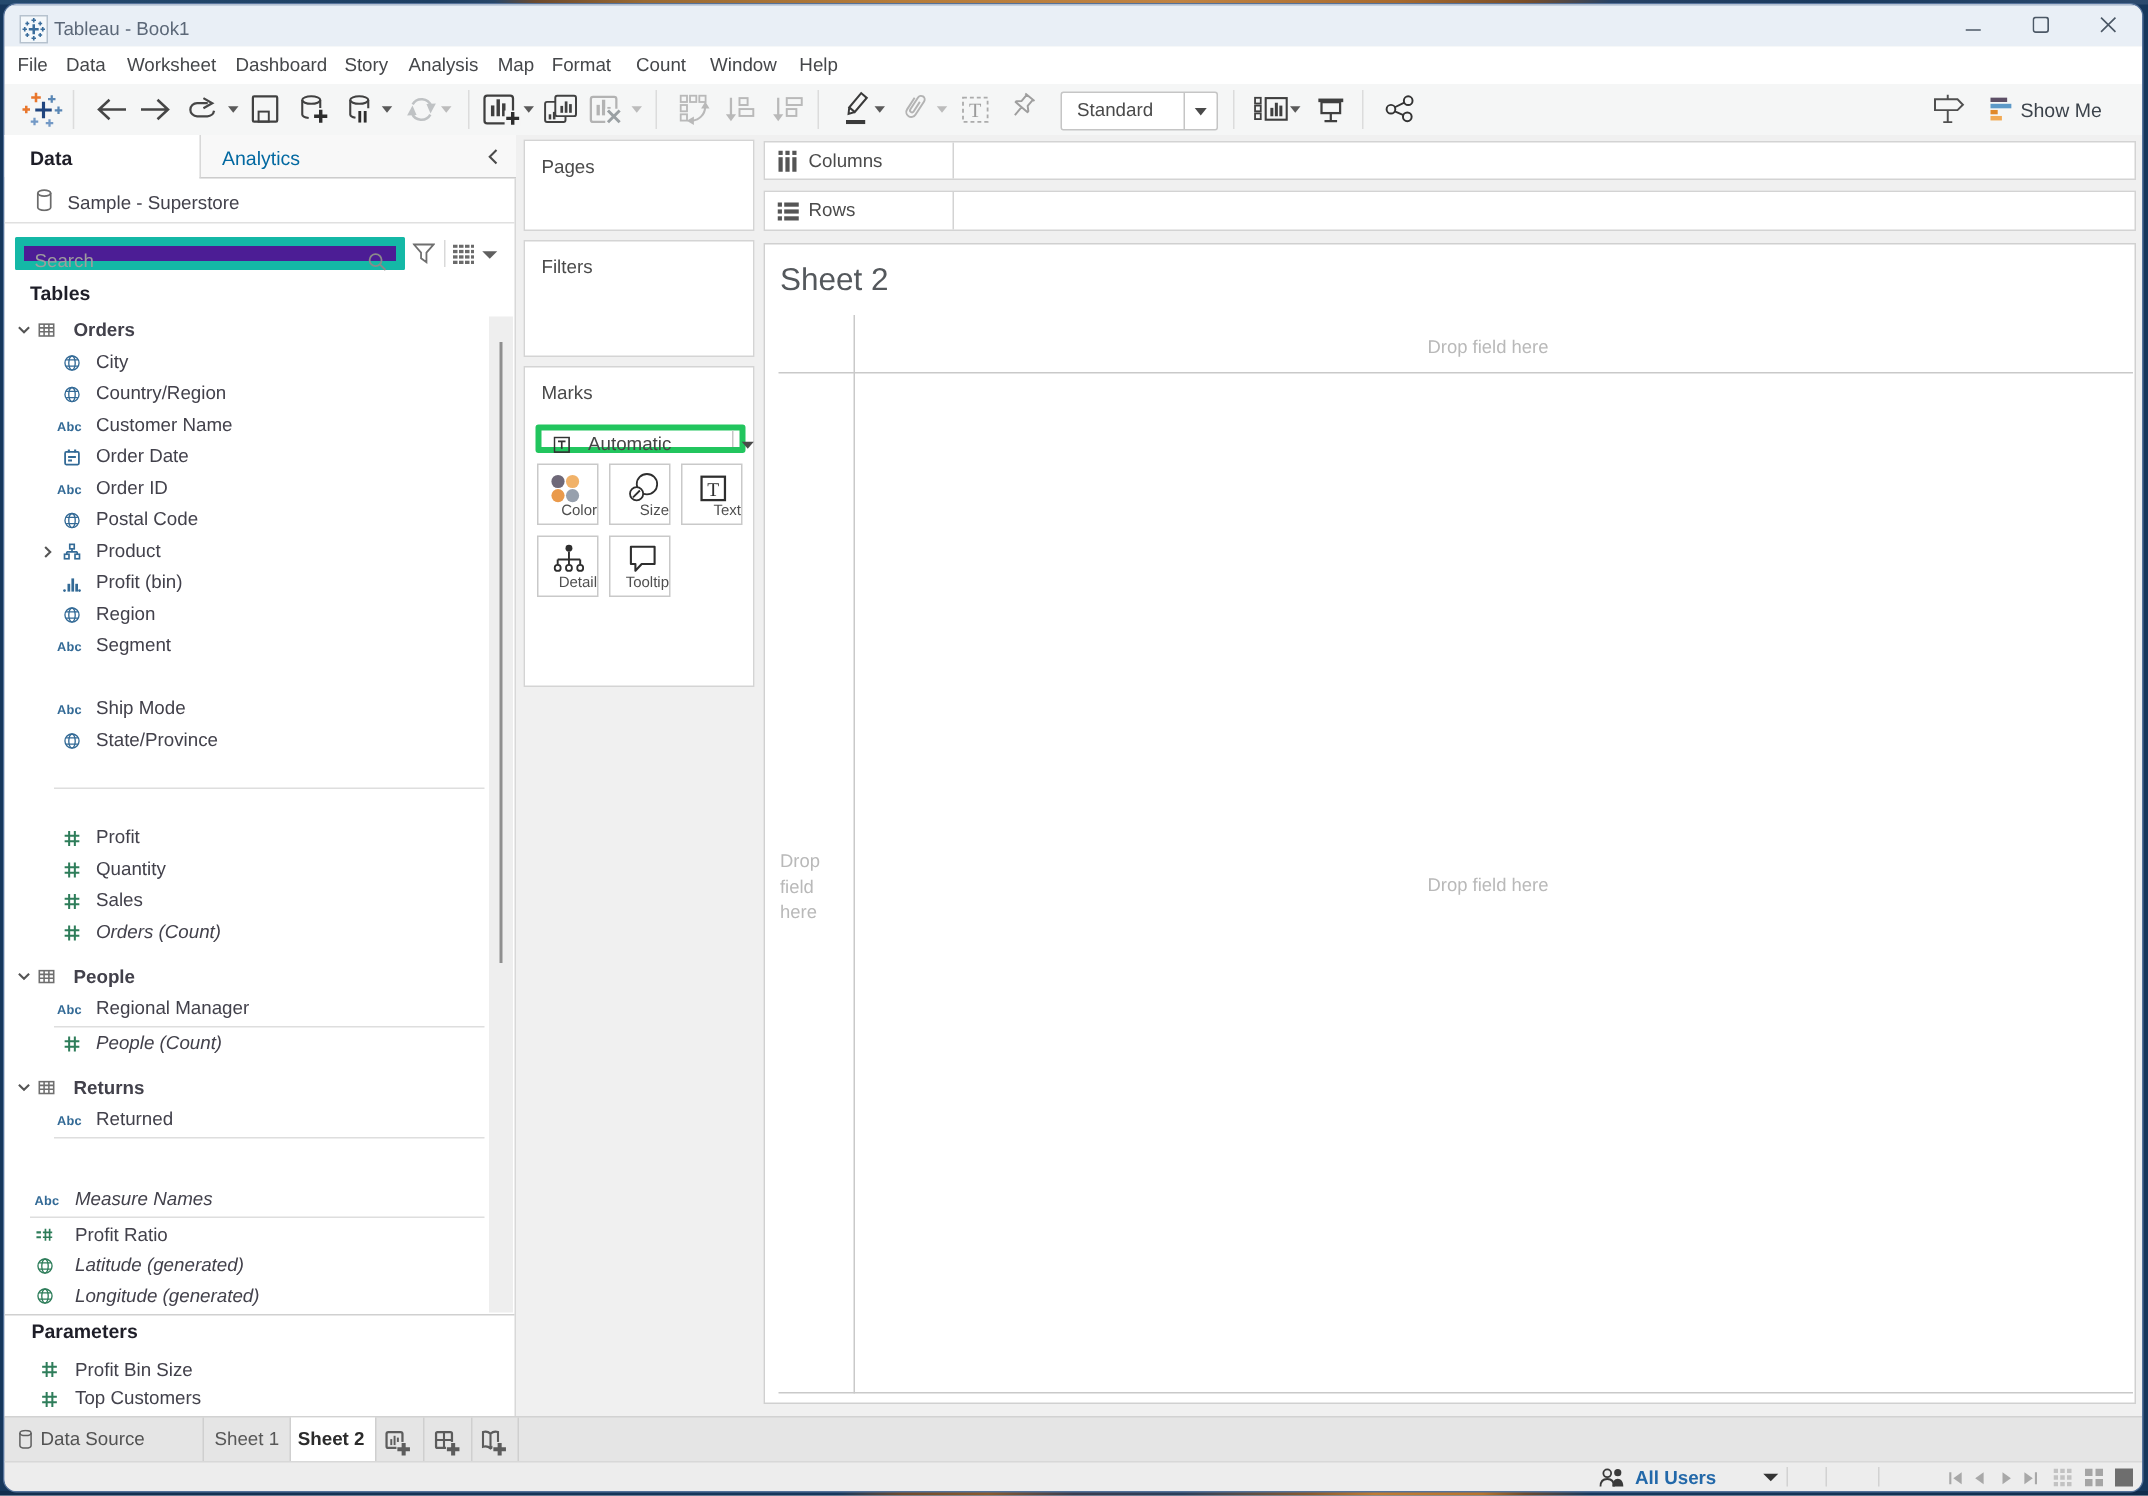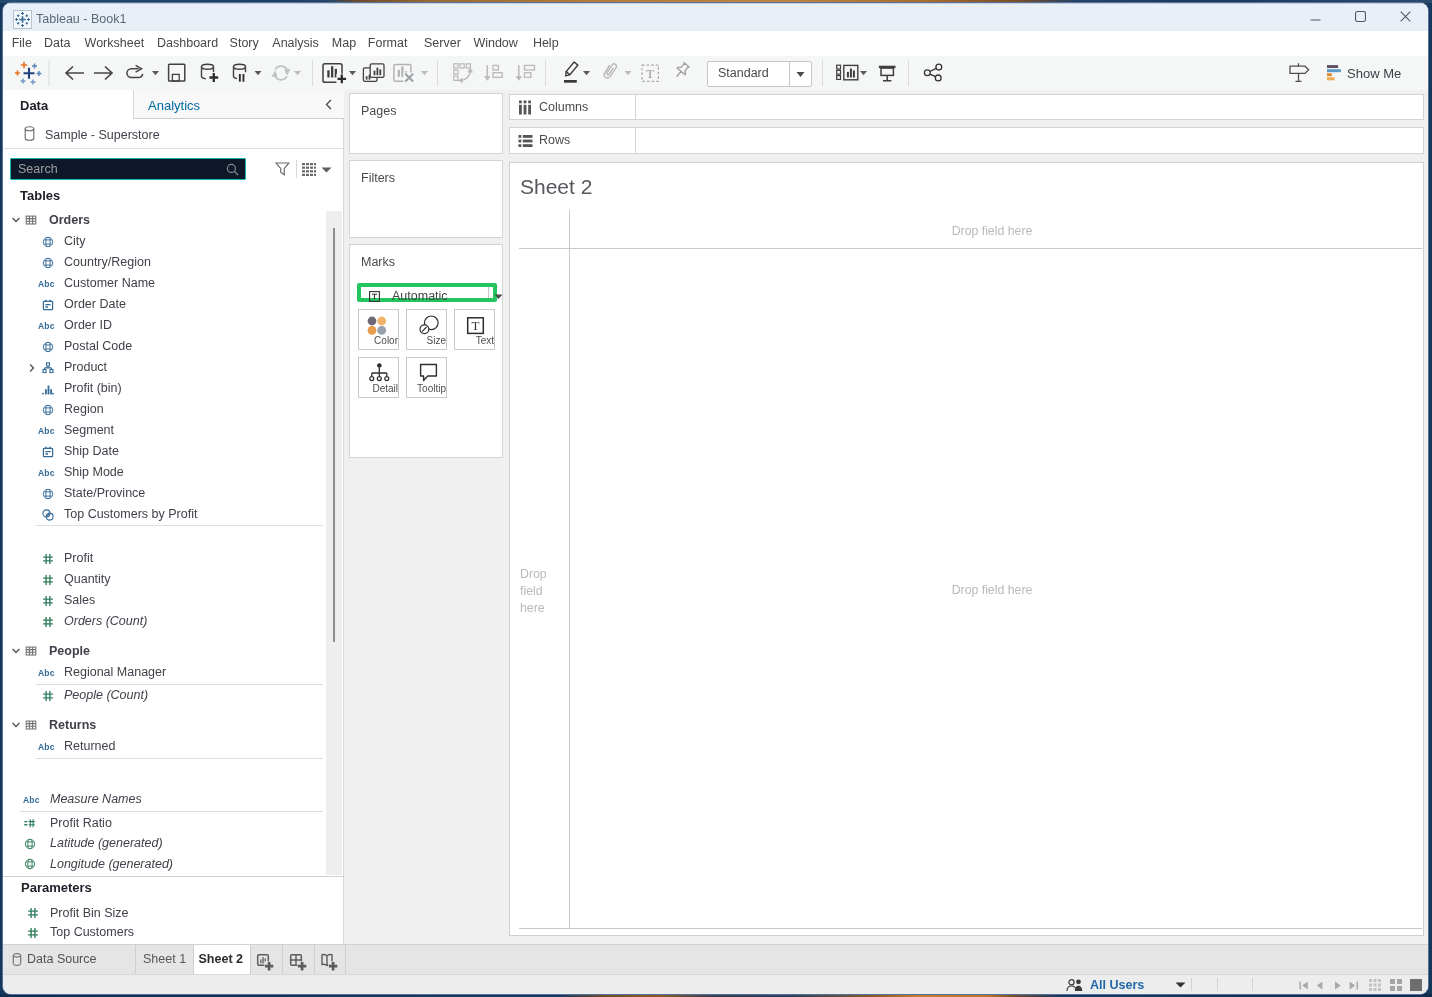--- a/index.html
+++ b/index.html
@@ -141,21 +141,21 @@
   </div>
   <div class="abs" id="menubar">
     <span style="left:8.7px">File</span>
     <span style="left:41px">Data</span>
     <span style="left:81.6px">Worksheet</span>
     <span style="left:154px">Dashboard</span>
     <span style="left:226.6px">Story</span>
     <span style="left:269.3px">Analysis</span>
     <span style="left:328.8px">Map</span>
     <span style="left:364.8px">Format</span>
-    <span style="left:421px">Server</span>
+    <span style="left:421px">Count</span>
     <span style="left:470.4px">Window</span>
     <span style="left:529.9px">Help</span>
   </div>
   <div class="abs" id="toolbar">
     <svg class="abs" style="left:0;top:0" width="1425" height="34" viewBox="0 0 1425 34">
 
       <g fill="none" stroke-linecap="butt">
         <g stroke="#e8762c" stroke-width="1.7">
             <path d="M21 5.8 V12.2 M17.8 9 H24.2"></path>
             <path d="M14.5 14.5 V19.5 M12 17 H17"></path>
@@ -354,21 +354,21 @@
           <span style="position:absolute;left:14px;top:8px;font-size:13px;color:#0369a1">Analytics</span>
         <svg style="position:absolute;right:12px;top:9px" width="7" height="11" viewBox="0 0 7 11">
             <path d="M6 1 L1.5 5.5 L6 10" stroke="#4a4a4a" stroke-width="1.4" fill="none"></path>
           </svg>
       </div>
       <svg class="abs" style="left:21px;top:36px" width="11" height="15" viewBox="0 0 11 15" stroke="#6b6b6b" fill="none">
           <use href="#cyl"></use>
         </svg>
       <span class="abs" style="left:42px;top:37.5px;font-size:12.5px;color:#42414b">Sample - Superstore</span>
       <div class="abs" style="left:0;top:57.5px;width:340px;height:1px;background:#e0e0e0"></div>
-      <div class="abs" id="searchbox" style="left:7px;top:68px;width:236px;height:22px;border:1px solid #14b8a6;border-radius:1px;background:#0f172a;box-sizing:border-box">
+      <div class="abs" id="searchbox" style="left:7px;top:68px;width:260px;height:22px;border:6px solid #14b8a6;border-radius:1px;background:#4c1d95;box-sizing:border-box">
         <span style="position:absolute;left:7px;top:3px;font-size:12.5px;color:#9e9e9e">Search</span>
         <svg style="position:absolute;right:6px;top:4px" width="13" height="13" viewBox="0 0 13 13" stroke="#8a8a8a" fill="none">
             <circle cx="5.4" cy="5.4" r="4" stroke-width="1.2"></circle>
             <path d="M8.4 8.4 L12 12" stroke-width="1.3"></path>
           </svg>
       </div>
       <svg class="abs" style="left:272px;top:72px" width="15" height="14" viewBox="0 0 15 14" stroke="#6f6f6f" fill="none">
           <path d="M1 1 H14 L9.3 6.4 V12.8 L5.7 10.2 V6.4 Z" stroke-width="1.2"></path>
         </svg>
       <div class="abs" style="left:292.5px;top:70px;width:1px;height:18px;background:#d9d9d9"></div>
@@ -455,41 +455,29 @@
       <div class="row" style="top:309px">
           <svg class="fic" style="left:38.5px;top:4.5px" width="12" height="12" viewBox="0 0 12 12" stroke="#336a96" fill="#336a96">
             <use href="#globe"></use>
           </svg>
           <span class="txt" style="left:61px">Region</span>
         </div>
       <div class="row" style="top:330px">
           <span style="position:absolute;left:35px;top:5.5px;font-size:8.5px;font-weight:bold;color:#336a96;letter-spacing:0.2px">Abc</span>
           <span class="txt" style="left:61px">Segment</span>
         </div>
-      <div class="row" style="top:351px">
-          <svg class="fic" style="left:38.5px;top:4.5px" width="12" height="12" viewBox="0 0 12 12" stroke="#336a96" fill="#336a96">
-            <use href="#cal"></use>
-          </svg>
-          <span class="txt" style="left:61px">Ship Date</span>
-        </div>
       <div class="row" style="top:372px">
           <span style="position:absolute;left:35px;top:5.5px;font-size:8.5px;font-weight:bold;color:#336a96;letter-spacing:0.2px">Abc</span>
           <span class="txt" style="left:61px">Ship Mode</span>
         </div>
       <div class="row" style="top:393px">
           <svg class="fic" style="left:38.5px;top:4.5px" width="12" height="12" viewBox="0 0 12 12" stroke="#336a96" fill="#336a96">
             <use href="#globe"></use>
           </svg>
           <span class="txt" style="left:61px">State/Province</span>
-        </div>
-      <div class="row" style="top:414px">
-          <svg class="fic" style="left:38.5px;top:4.5px" width="12" height="12" viewBox="0 0 12 12" stroke="#336a96" fill="#336a96">
-            <use href="#venn"></use>
-          </svg>
-          <span class="txt" style="left:61px">Top Customers by Profit</span>
         </div>
       <div class="fsep" style="top:435px;left:33px;width:287px"></div>
       <div class="row" style="top:458px">
           <svg class="fic" style="left:38.5px;top:4.5px" width="12" height="12" viewBox="0 0 12 12" stroke="#2e7d5a" fill="#2e7d5a">
             <use href="#hash"></use>
           </svg>
           <span class="txt" style="left:61px">Profit</span>
         </div>
       <div class="row" style="top:479px">
           <svg class="fic" style="left:38.5px;top:4.5px" width="12" height="12" viewBox="0 0 12 12" stroke="#2e7d5a" fill="#2e7d5a">

